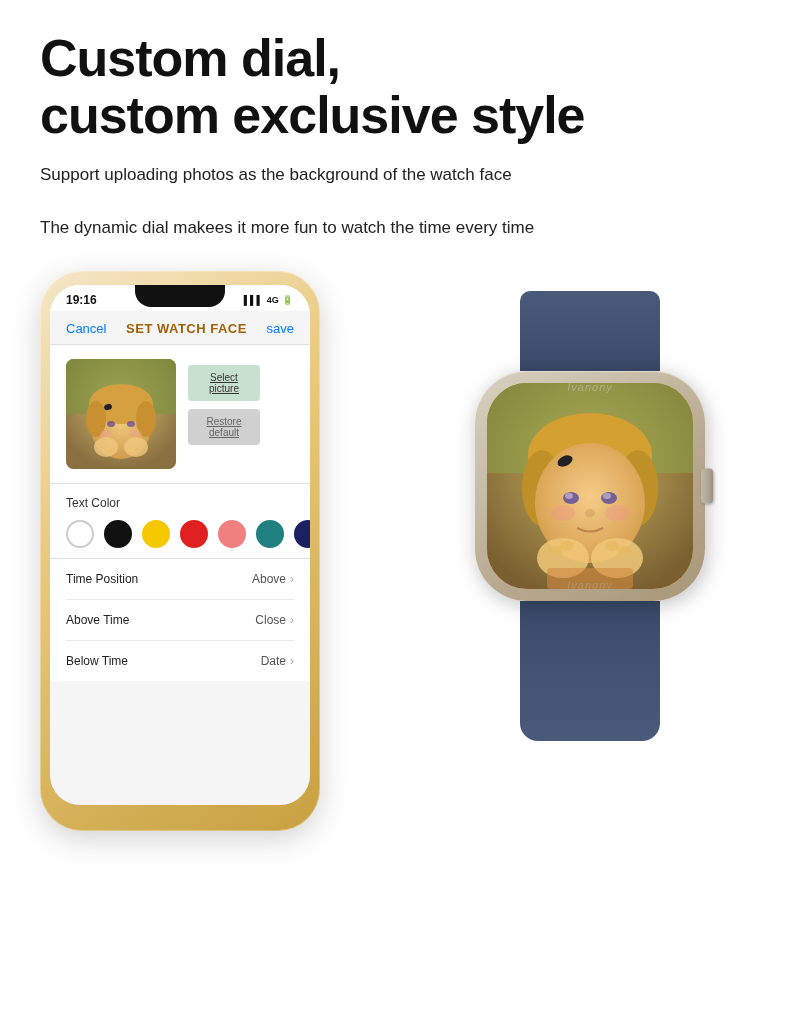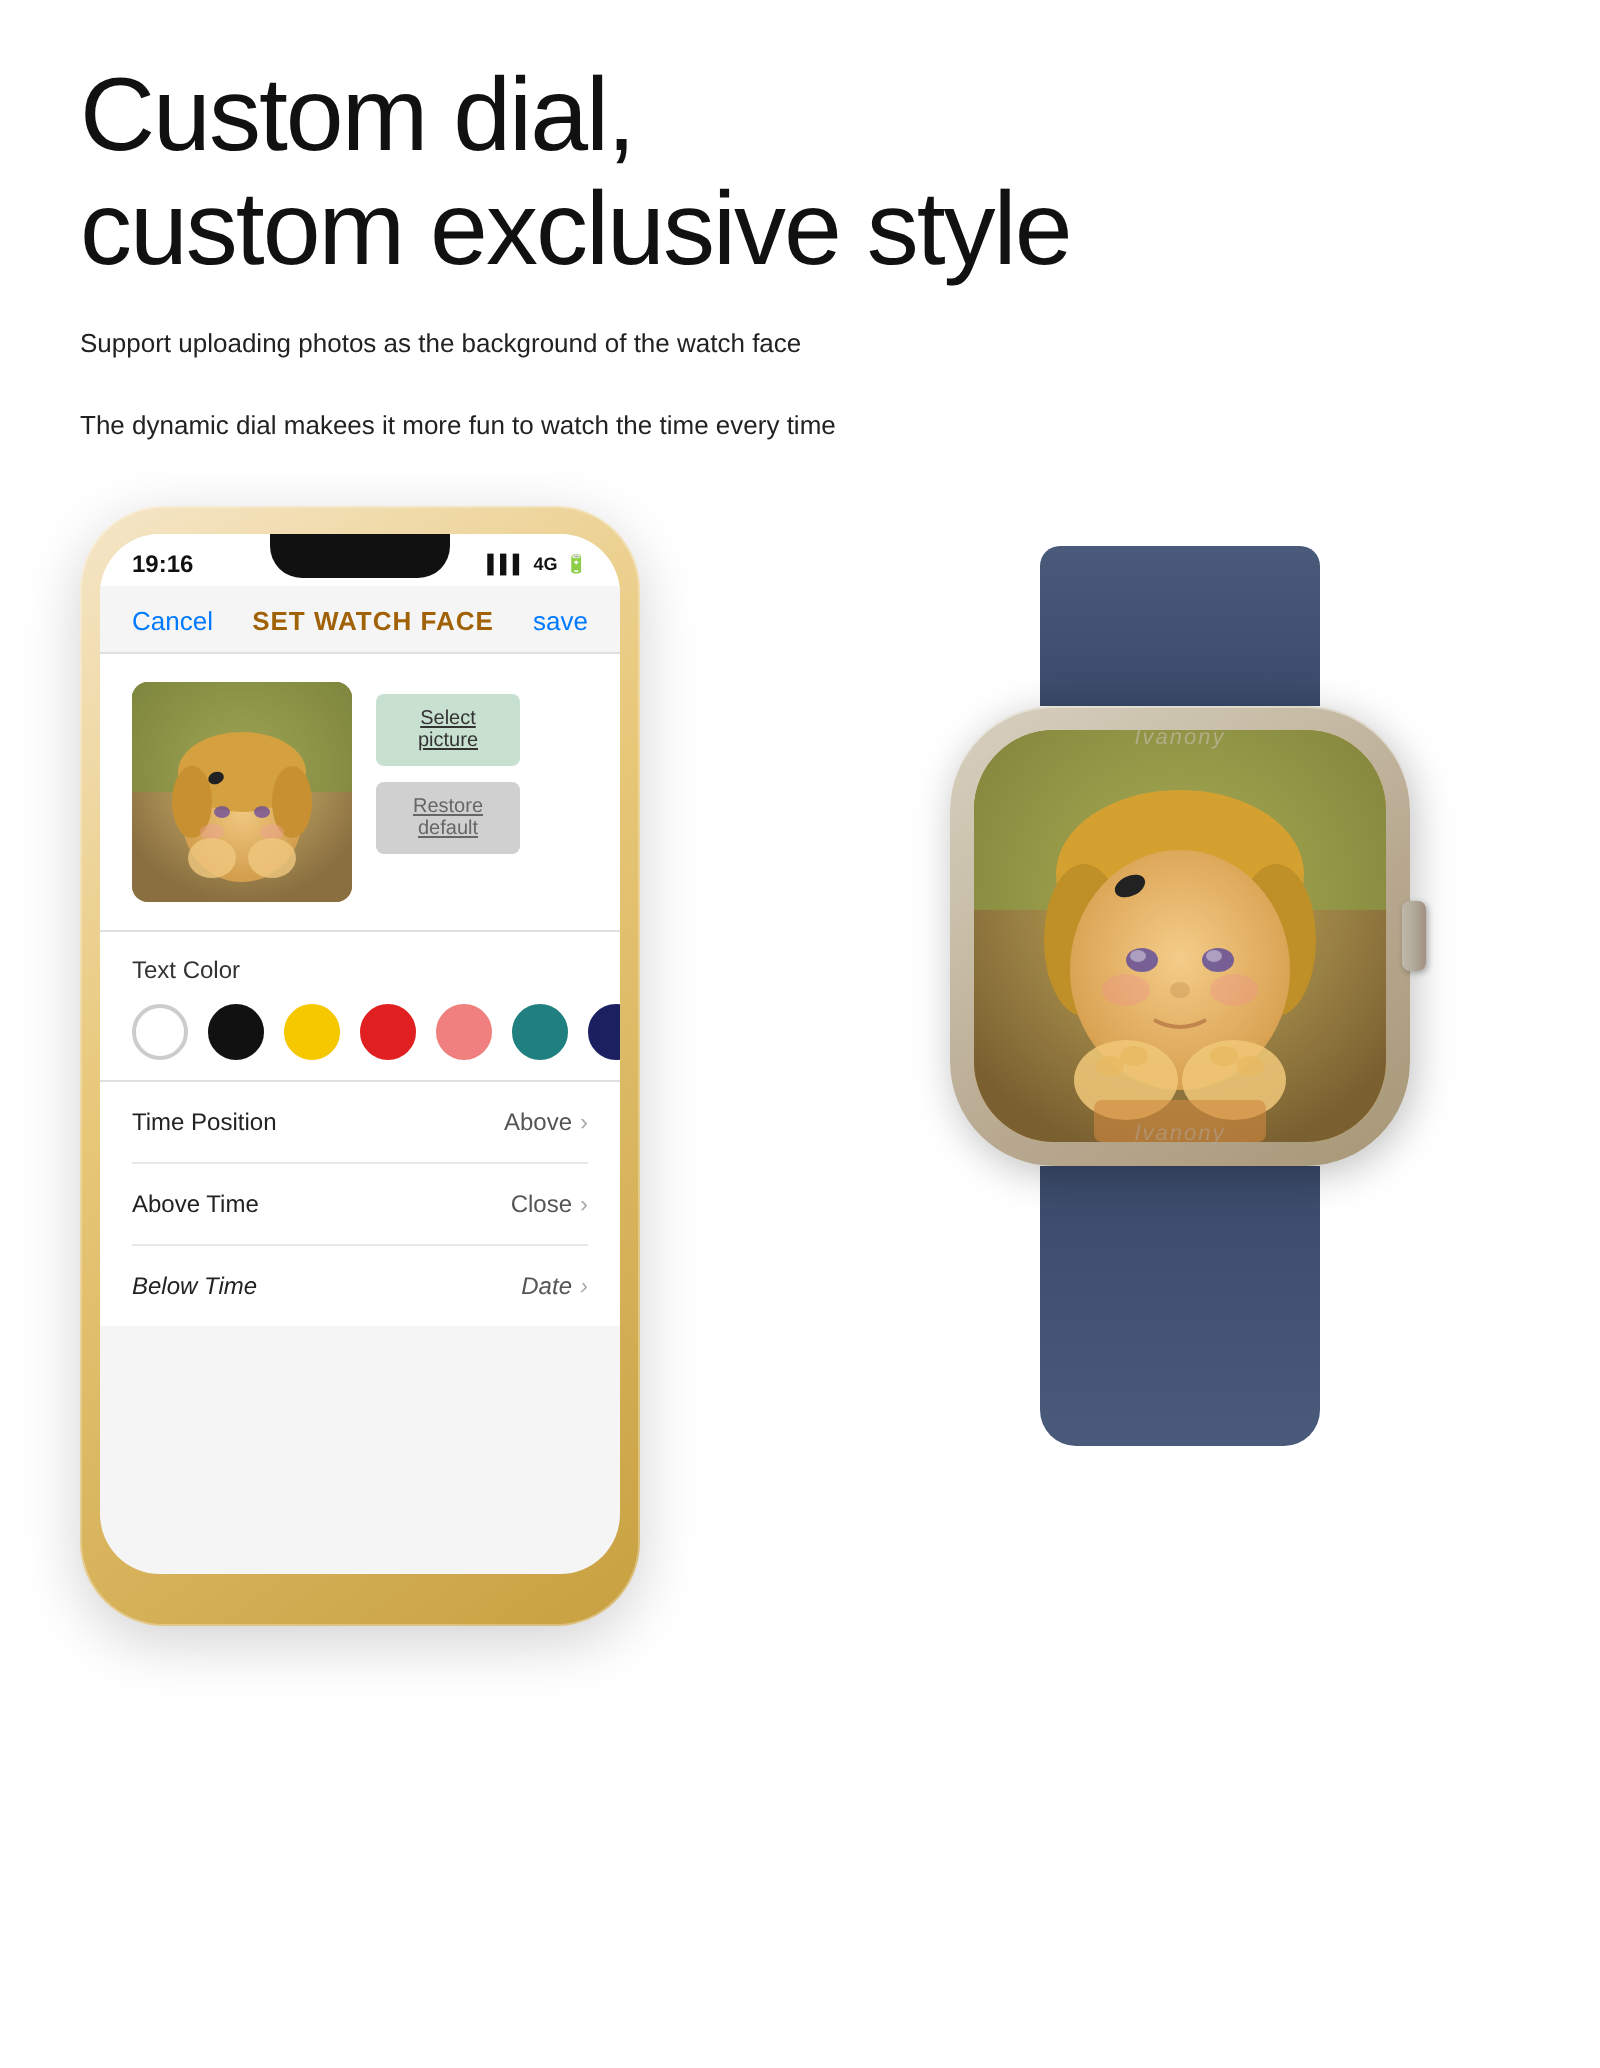--- a/index.html
+++ b/index.html
@@ -13,29 +13,29 @@
 
     .page-container {
       width: 800px;
       min-height: 1034px;
       background: #fff;
       padding: 30px 40px 30px 40px;
     }
 
     .headline {
       font-size: 52px;
-      font-weight: 400;
+      font-weight: 700;
       line-height: 1.1;
       color: #111;
       margin-bottom: 18px;
       letter-spacing: -1px;
     }
 
     .subtitle {
-      font-size: 13px;
+      font-size: 17px;
       color: #222;
       line-height: 1.55;
       margin-bottom: 30px;
     }
 
     .devices-row {
       display: flex;
       align-items: flex-start;
       justify-content: space-between;
       gap: 20px;
@@ -202,21 +202,21 @@
       background: #fff;
       padding: 0 16px;
     }
     .setting-row {
       display: flex;
       justify-content: space-between;
       align-items: center;
       padding: 13px 0;
       border-bottom: 1px solid #e8e8e8;
     }
-    .setting-row:last-child { border-bottom: none; font-style: italic; }
+    .setting-row:last-child { border-bottom: none; }
     .setting-label { font-size: 12px; color: #222; }
     .setting-value {
       display: flex;
       align-items: center;
       gap: 4px;
       font-size: 12px;
       color: #555;
     }
     .chevron { font-size: 12px; color: #aaa; }
 

